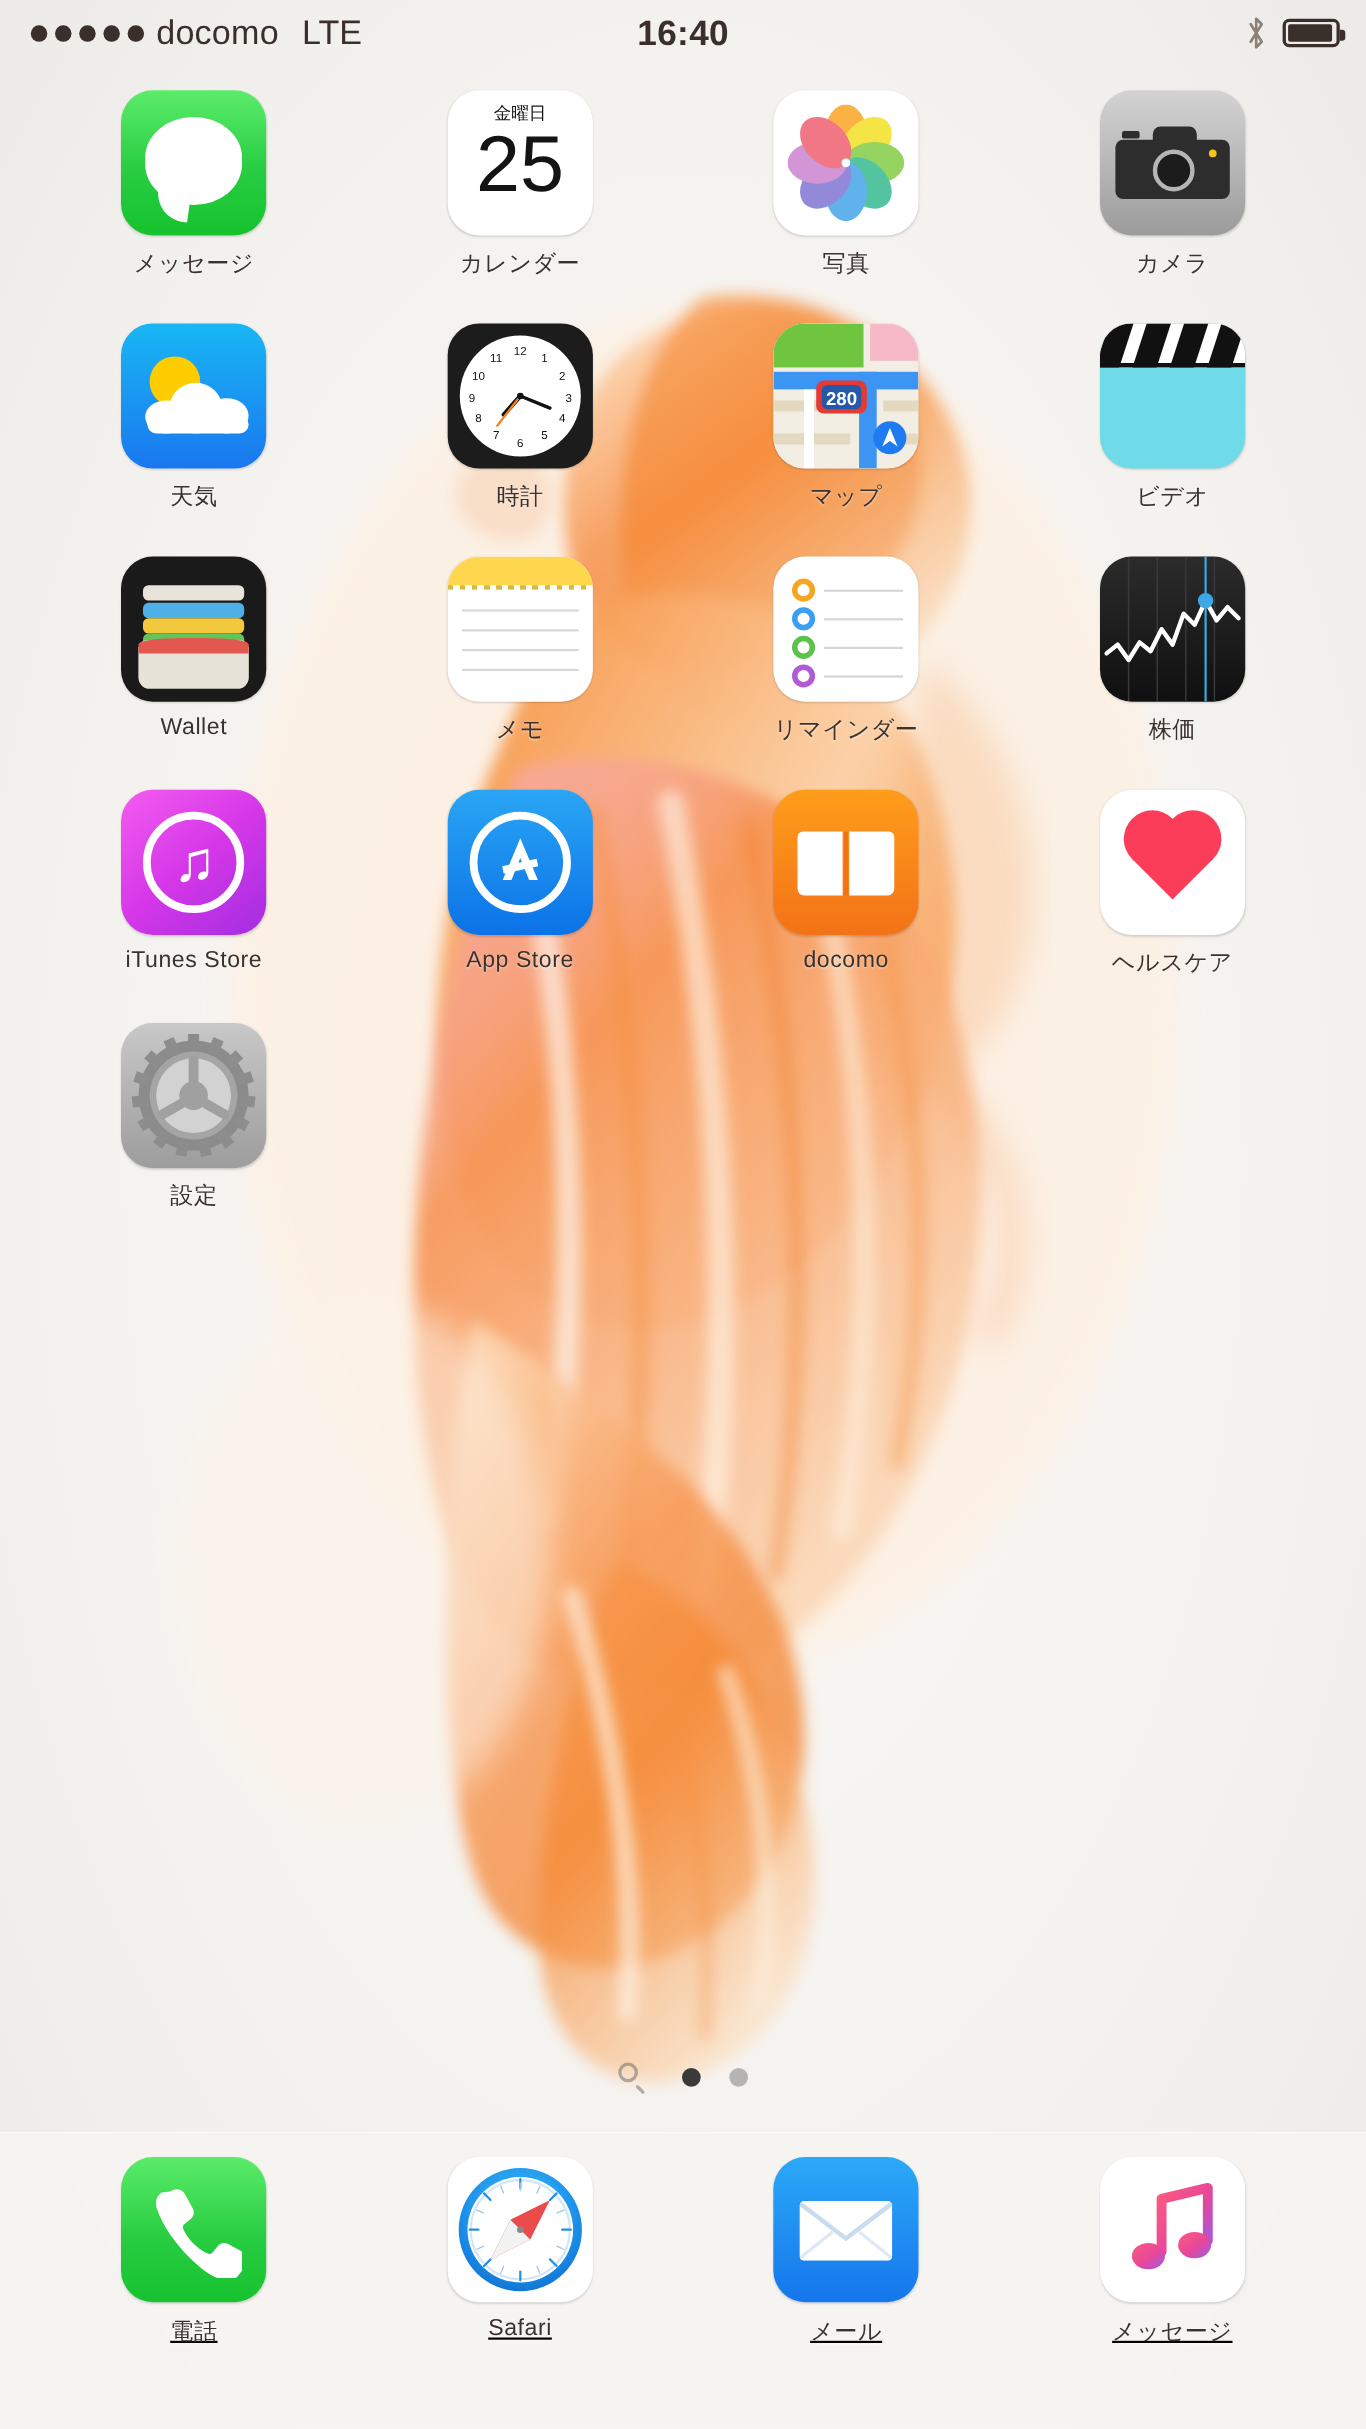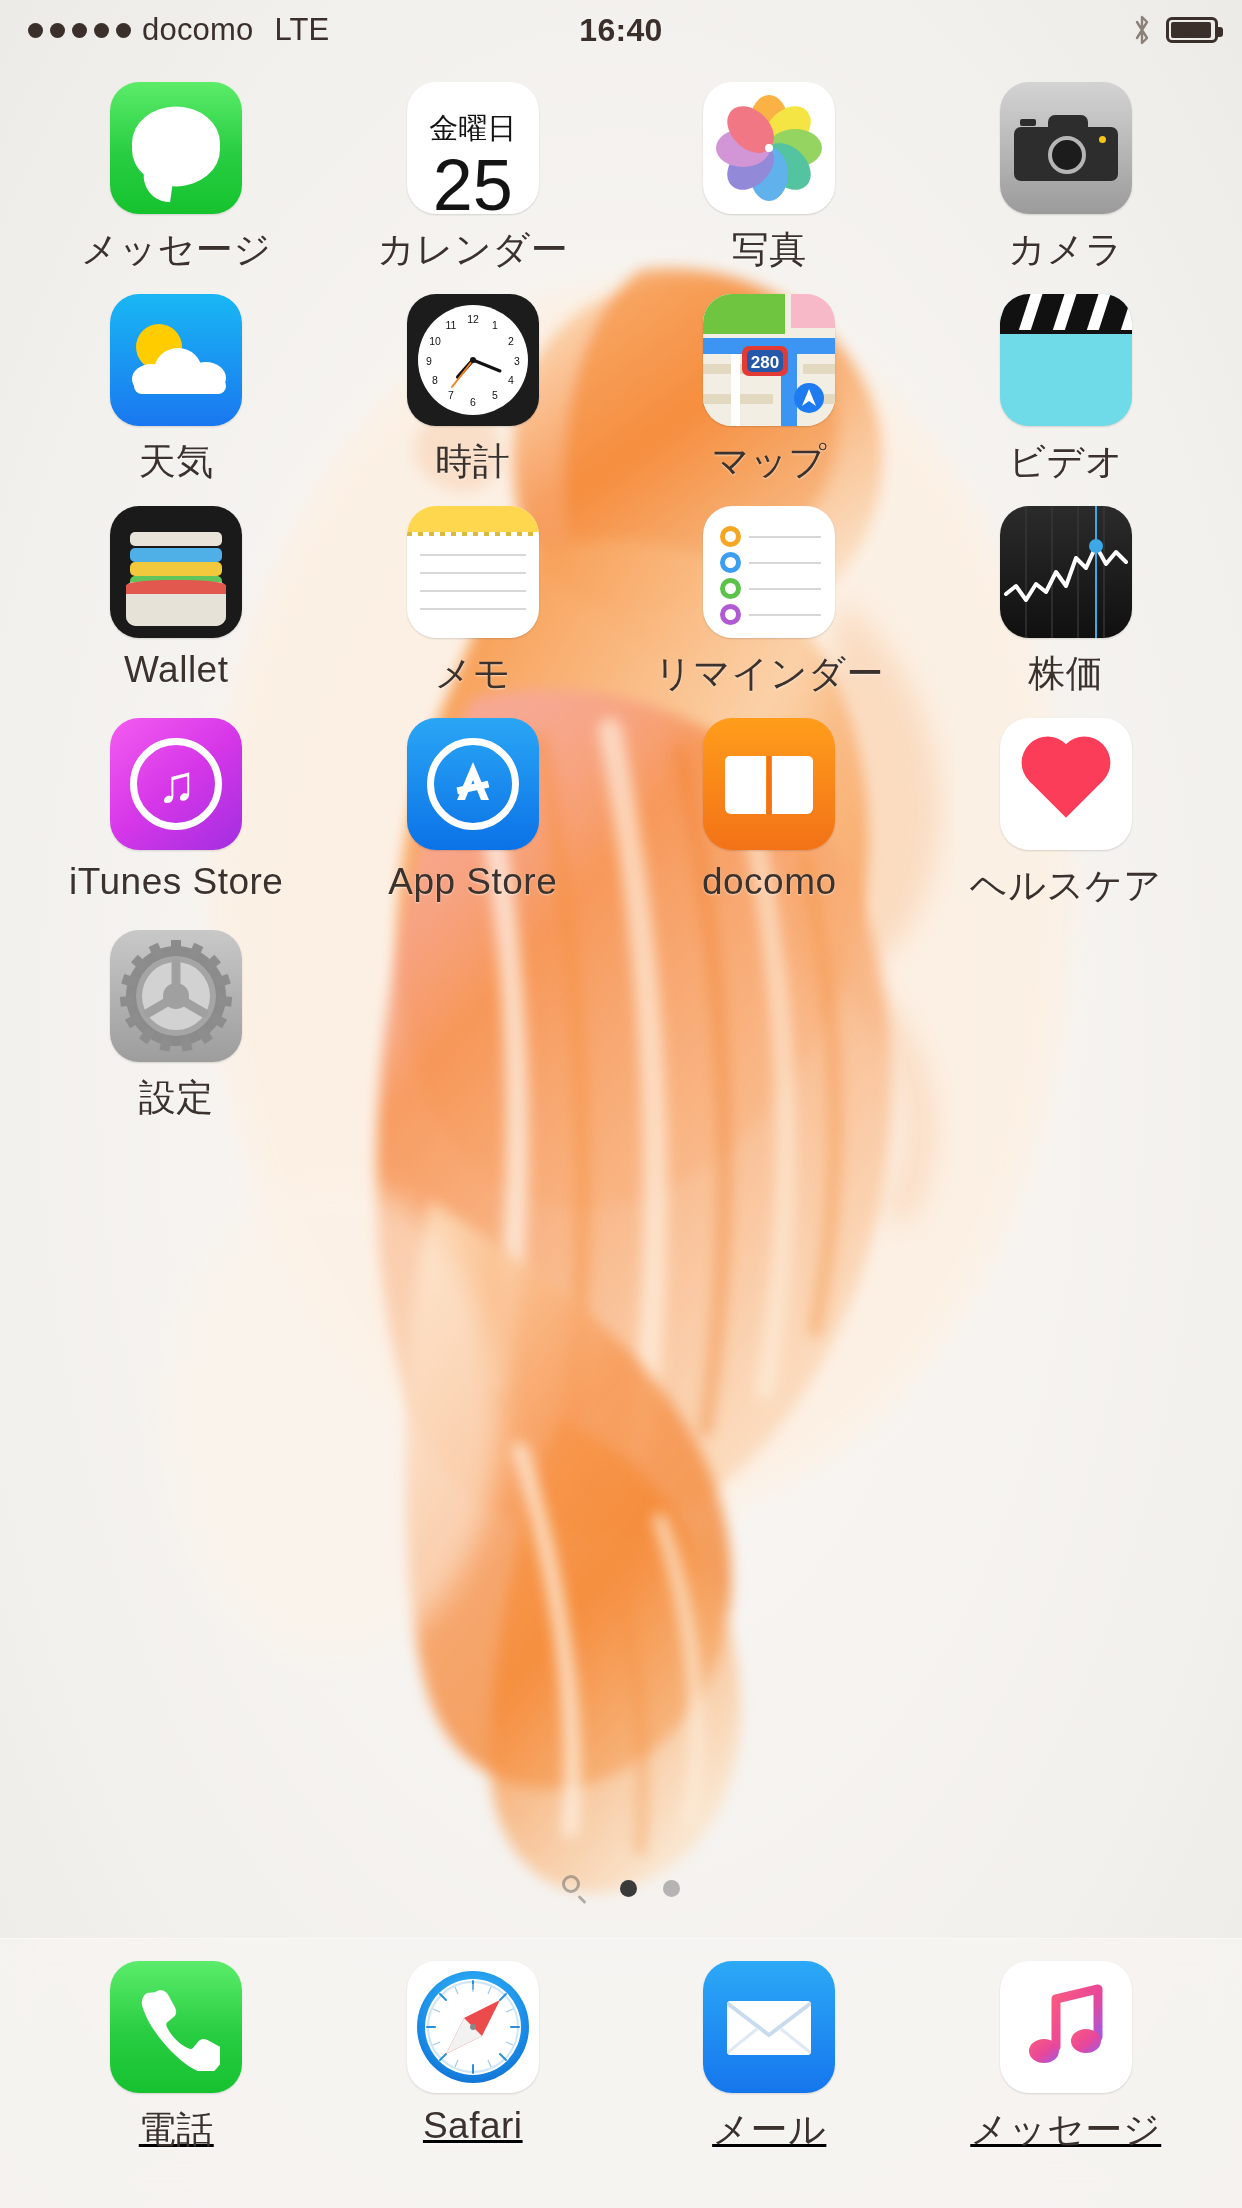--- a/index.html
+++ b/index.html
@@ -41,36 +41,36 @@
     row-gap:0px;
     padding:0 28px;
   }
   .app { width:100%; height:212px; display:flex; flex-direction:column; align-items:center; padding-top:18px;}
   .icon {
     width:132px; height:132px; border-radius:29px;
     position:relative; overflow:hidden;
     box-shadow:0 1px 2px rgba(0,0,0,0.14);
   }
   .label {
-    margin-top:11px; font-size:37px; color:#3b322e;
+    margin-top:11px; font-size:21px; color:#3b322e;
     text-shadow:0 1px 2px rgba(255,255,255,0.55);
     white-space:nowrap; letter-spacing:0.5px;
   }
 
   
   
   .ic-messages { background:linear-gradient(180deg,#5bec6a 0%,#28cd41 55%,#15c32e 100%); }
   .bubble { position:absolute; left:50%; top:50%; transform:translate(-50%,-52%);
     width:88px; height:80px; background:#fff; border-radius:50%/46%; }
   .bubble:after { content:""; position:absolute; left:10px; bottom:-14px; width:30px; height:26px;
     background:#fff; border-radius:0 0 0 26px; transform:rotate(8deg);}
 
   
   .ic-calendar { background:#fff; display:flex; flex-direction:column; align-items:center; justify-content:flex-start;}
-  .cal-day { margin-top:27px; font-size:29px; color:#141414; letter-spacing:0px; font-family:"Liberation Sans",sans-serif;}
+  .cal-day { margin-top:11px; font-size:16px; color:#141414; letter-spacing:0px; font-family:"Liberation Sans",sans-serif;}
   .cal-num { font-size:72px; color:#141414; font-weight:200; line-height:0.95; margin-top:2px; font-family:"Liberation Sans",sans-serif;}
 
   
   .ic-photos { background:#fff; }
   .ic-photos svg { position:absolute; left:13px; top:13px; width:106px; height:106px;}
 
   
   .ic-camera { background:linear-gradient(180deg,#d3d3d3 0%,#b9b9b9 48%,#9b9b9b 100%); }
   .cam-body { position:absolute; left:14px; top:45px; width:104px; height:54px; background:#2d2d2d; border-radius:7px;}
   .cam-top { position:absolute; left:48px; top:33px; width:40px; height:18px; background:#2d2d2d; border-radius:7px 7px 0 0;}

